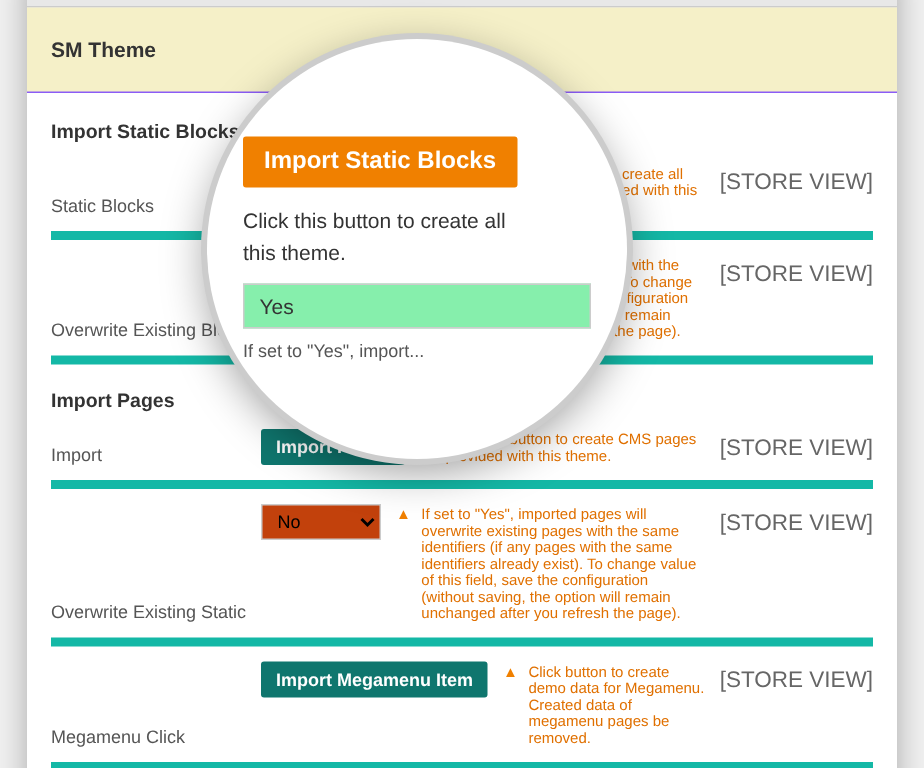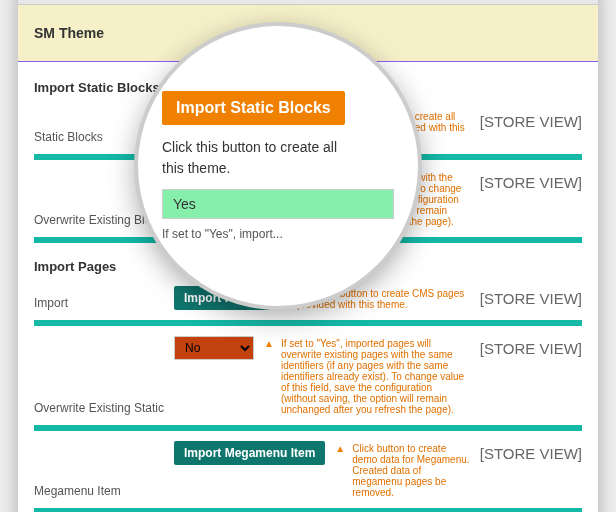--- a/index.html
+++ b/index.html
@@ -275,21 +275,21 @@
             <span class="warning-icon">▲</span>
             <span>If set to "Yes", imported pages will overwrite existing pages with the same identifiers (if any pages with the same identifiers already exist). To change value of this field, save the configuration (without saving, the option will remain unchanged after you refresh the page).</span>
           </div>
         </div>
         <div class="store-view">[STORE VIEW]</div>
       </div>
     </div>
 
 
     <div class="row">
-      <div class="row-label">Megamenu Item</div>
+      <div class="row-label">Megamenu Click</div>
       <div class="row-content">
         <button class="btn-orange">Import Megamenu Item</button>
         <div class="row-desc">
           <div class="hint">
             <span class="warning-icon">▲</span>
             <span>Click button to create demo data for Megamenu. Created data of megamenu pages be removed.</span>
           </div>
         </div>
         <div class="store-view">[STORE VIEW]</div>
       </div>

